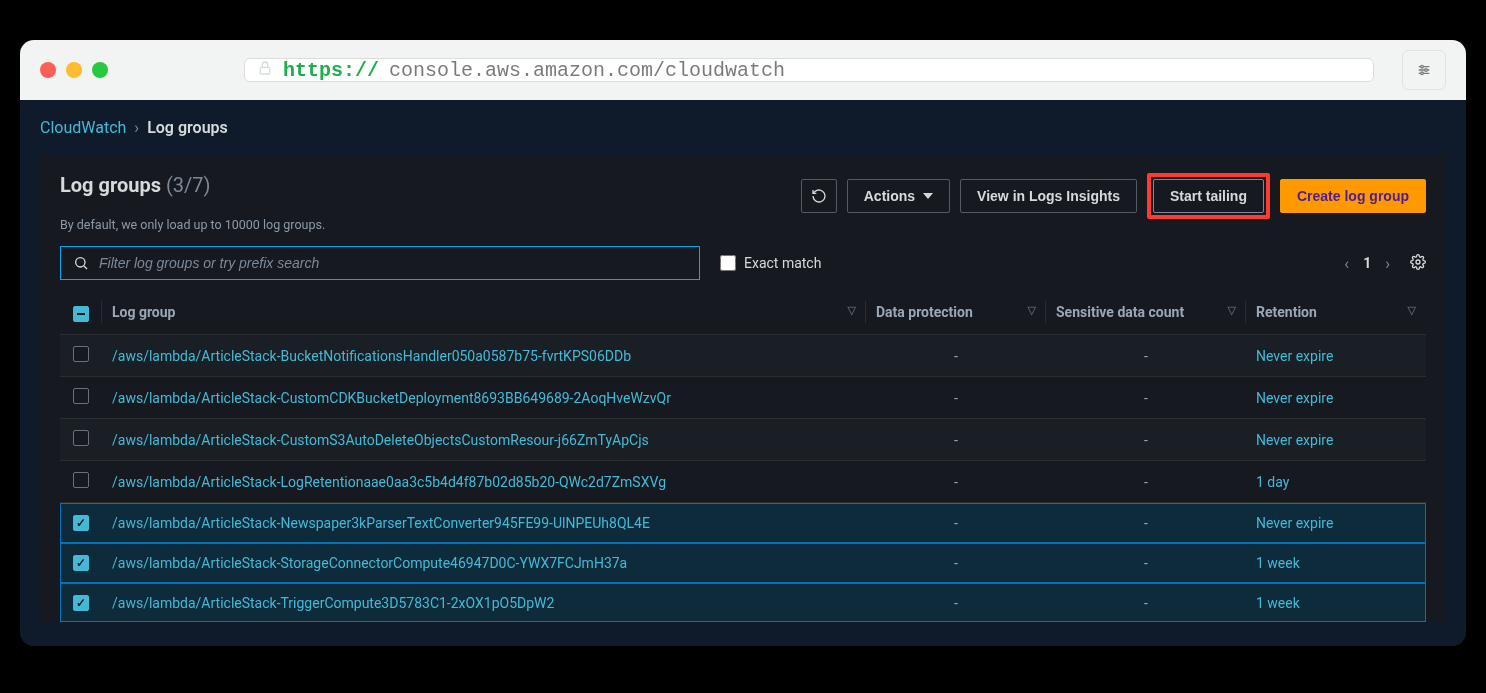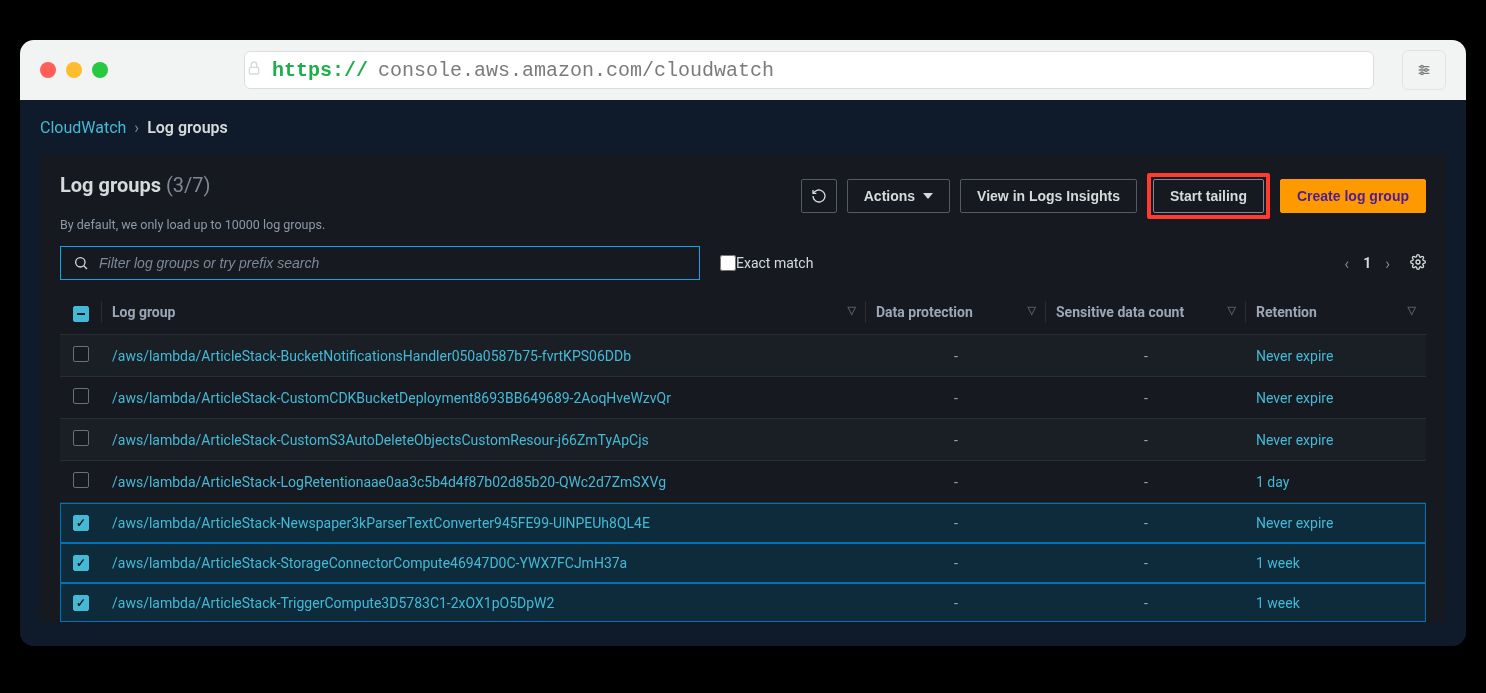--- a/index.html
+++ b/index.html
@@ -27,24 +27,24 @@
   .traffic-lights { display: flex; gap: 10px; }
   .traffic-light { width: 16px; height: 16px; border-radius: 50%; }
   .tl-red { background: #ff5f57; }
   .tl-yellow { background: #febc2e; }
   .tl-green { background: #28c840; }
   .address-bar {
     flex: 1;
     background: #fff;
     border: 1px solid #dcdcdc;
     border-radius: 6px;
-    height: 38px;
+    height: 24px;
     display: flex;
     align-items: center;
-    padding: 0 1px;
+    padding: 0 12px;
     gap: 10px;
     font-family: "SFMono-Regular", Consolas, "Liberation Mono", Menlo, monospace;
     font-size: 20px;
     color: #7b7b7b;
     margin-left: 120px;
     margin-right: 12px;
   }
   .lock-icon { color:#9aa0a6; font-size:16px; }
   .url-scheme { color: #1fae4c; font-weight: 700; }
   .settings-btn {
@@ -117,21 +117,21 @@
     background:#16191f;
     display:flex; align-items:center; gap:10px;
     padding: 8px 12px;
     color:#7d8998;
   }
   .search-box input {
     flex:1; background:transparent; border:none; outline:none;
     color:#d5dbdb; font-style:italic; font-size:14px;
   }
   .search-box input::placeholder { color:#7d8998; font-style:italic; }
-  .checkbox-wrap { display:flex; align-items:center; color:#d5dbdb; }
+  .checkbox-wrap { display:flex; align-items:center; gap:8px; color:#d5dbdb; }
   .checkbox-wrap input { width:16px; height:16px; }
   .pager { margin-left:auto; display:flex; align-items:center; gap:14px; color:#7d8998;}
   .pager .num { color:#d5dbdb; font-weight:700; }
   .pager .arrow { cursor:pointer; font-size:16px;}
   .gear { margin-left:6px; cursor:pointer; }
 
   table { width:100%; border-collapse:collapse; }
   thead th {
     text-align:left;
     font-weight:700;

